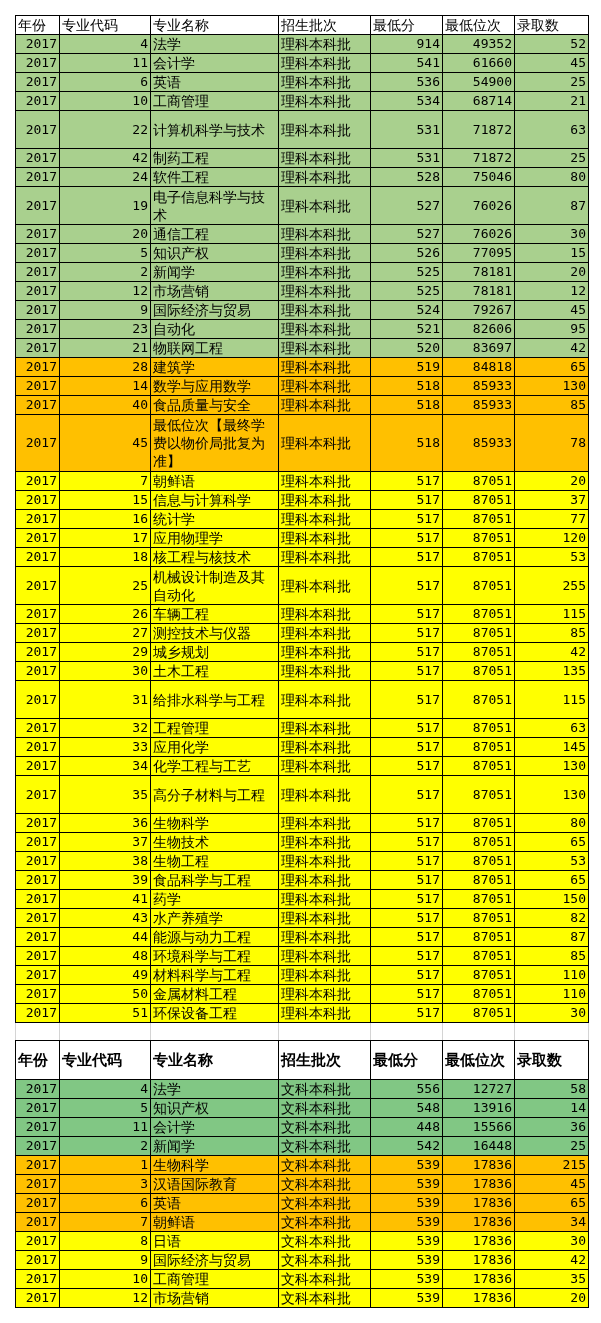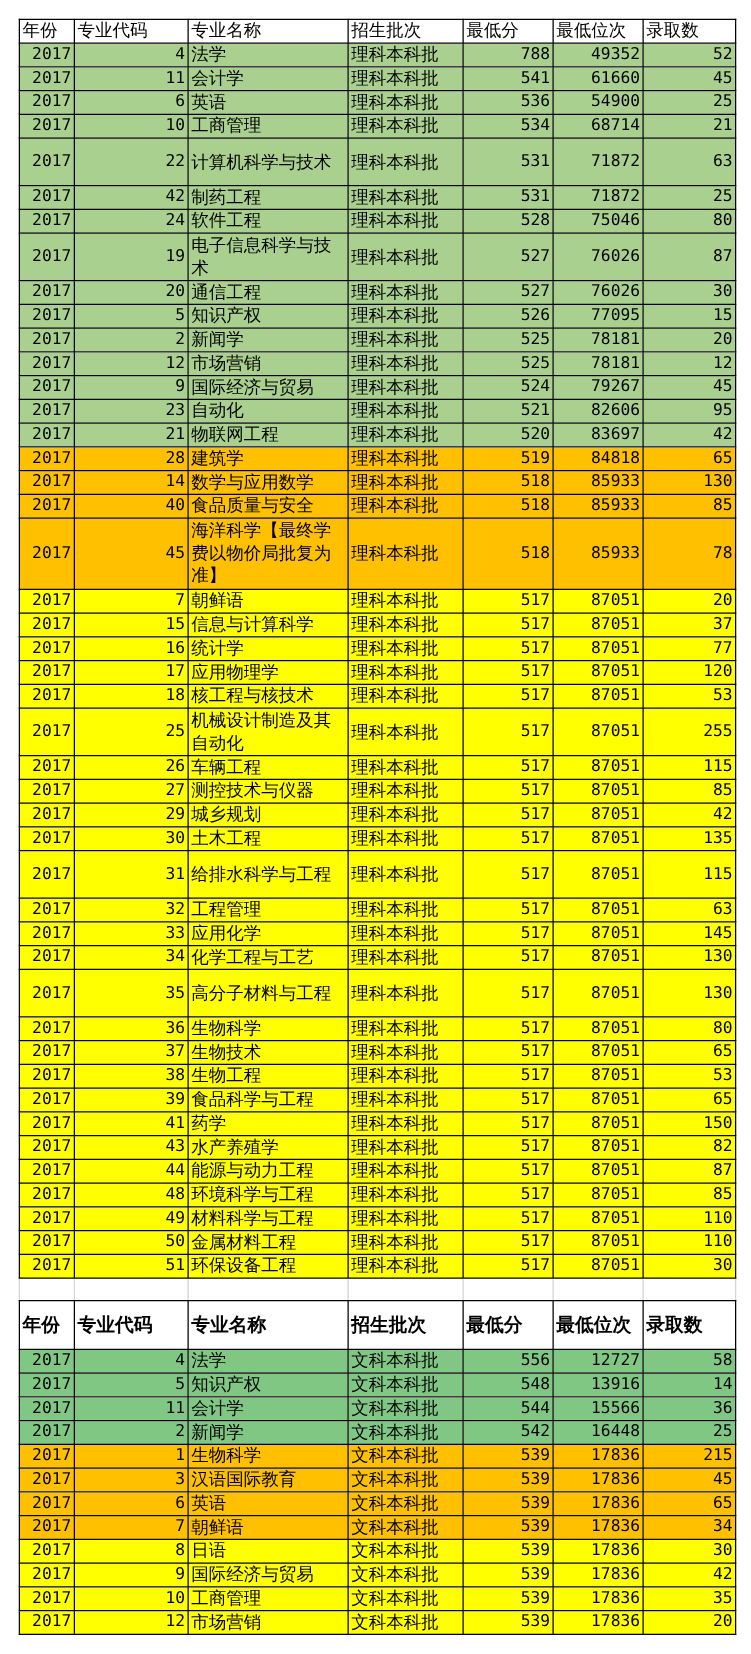--- a/index.html
+++ b/index.html
@@ -51,21 +51,21 @@
         <th>最低位次</th>
         <th>录取数</th>
       </tr>
     </thead>
     <tbody id="tbody1">
         <tr class="green r1">
           <td class="num">2017</td>
           <td class="num">4</td>
           <td class="txt">法学</td>
           <td class="txt">理科本科批</td>
-          <td class="num">788</td>
+          <td class="num">914</td>
           <td class="num">49352</td>
           <td class="num">52</td>
         </tr>
         <tr class="green r1">
           <td class="num">2017</td>
           <td class="num">11</td>
           <td class="txt">会计学</td>
           <td class="txt">理科本科批</td>
           <td class="num">541</td>
           <td class="num">61660</td>
@@ -211,21 +211,21 @@
           <td class="num">40</td>
           <td class="txt">食品质量与安全</td>
           <td class="txt">理科本科批</td>
           <td class="num">518</td>
           <td class="num">85933</td>
           <td class="num">85</td>
         </tr>
         <tr class="orange r3">
           <td class="num">2017</td>
           <td class="num">45</td>
-          <td class="txt">海洋科学【最终学费以物价局批复为准】</td>
+          <td class="txt">最低位次【最终学费以物价局批复为准】</td>
           <td class="txt">理科本科批</td>
           <td class="num">518</td>
           <td class="num">85933</td>
           <td class="num">78</td>
         </tr>
         <tr class="yellow r1">
           <td class="num">2017</td>
           <td class="num">7</td>
           <td class="txt">朝鲜语</td>
           <td class="txt">理科本科批</td>
@@ -512,21 +512,21 @@
           <td class="txt">文科本科批</td>
           <td class="num">548</td>
           <td class="num">13916</td>
           <td class="num">14</td>
         </tr>
         <tr class="green2 r1">
           <td class="num">2017</td>
           <td class="num">11</td>
           <td class="txt">会计学</td>
           <td class="txt">文科本科批</td>
-          <td class="num">544</td>
+          <td class="num">448</td>
           <td class="num">15566</td>
           <td class="num">36</td>
         </tr>
         <tr class="green2 r1">
           <td class="num">2017</td>
           <td class="num">2</td>
           <td class="txt">新闻学</td>
           <td class="txt">文科本科批</td>
           <td class="num">542</td>
           <td class="num">16448</td>

